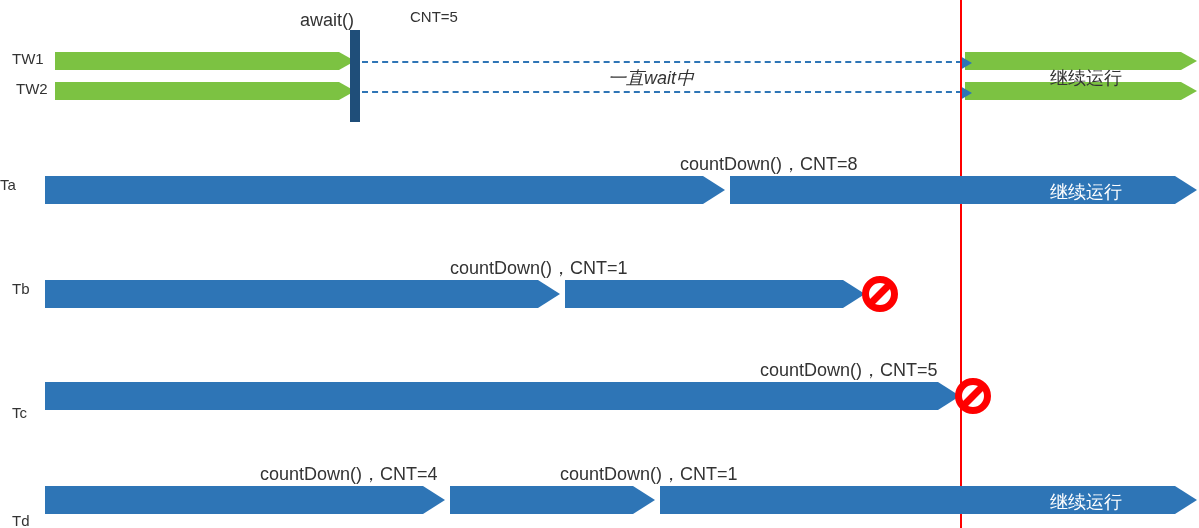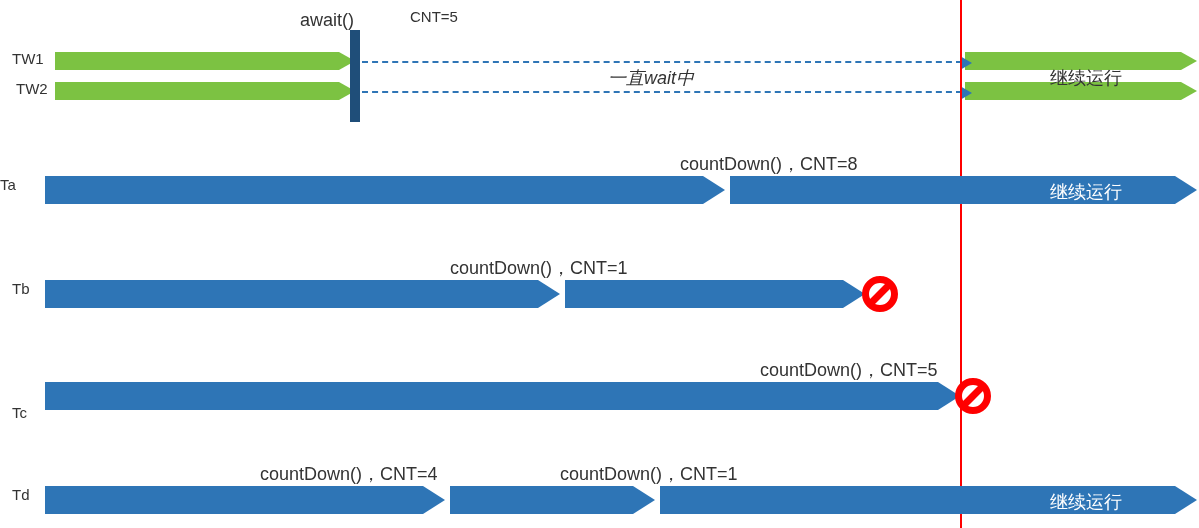--- a/index.html
+++ b/index.html
@@ -88,21 +88,21 @@
 <body>
 
 <div class="small-label" style="left:300px; top:10px;">await()</div>
 <div class="label" style="left:410px; top:8px;">CNT=5</div>
 
 <div class="label" style="left:12px; top:50px;">TW1</div>
 <div class="label" style="left:16px; top:80px;">TW2</div>
 <div class="label" style="left:0; top:176px;">Ta</div>
 <div class="label" style="left:12px; top:280px;">Tb</div>
 <div class="label" style="left:12px; top:368px;margin-top:36px;">Tc</div>
-<div class="label" style="left:12px; top:486px;text-align:right;">Td</div>
+<div class="label" style="left:12px; top:512px;text-align:right;">Td</div>
 
 <div class="arrow green" style="left:55px; top:52px; width:300px; height:18px;">
   <div class="shaft"></div>
     <div class="head" style="border-top-width:9px;border-bottom-width:9px;border-left-width:16px;"></div>
 </div>
 <div class="arrow green" style="left:965px; top:52px; width:232px; height:18px;">
   <div class="shaft"></div>
     <div class="head" style="border-top-width:9px;border-bottom-width:9px;border-left-width:16px;"></div>
 </div>
 

